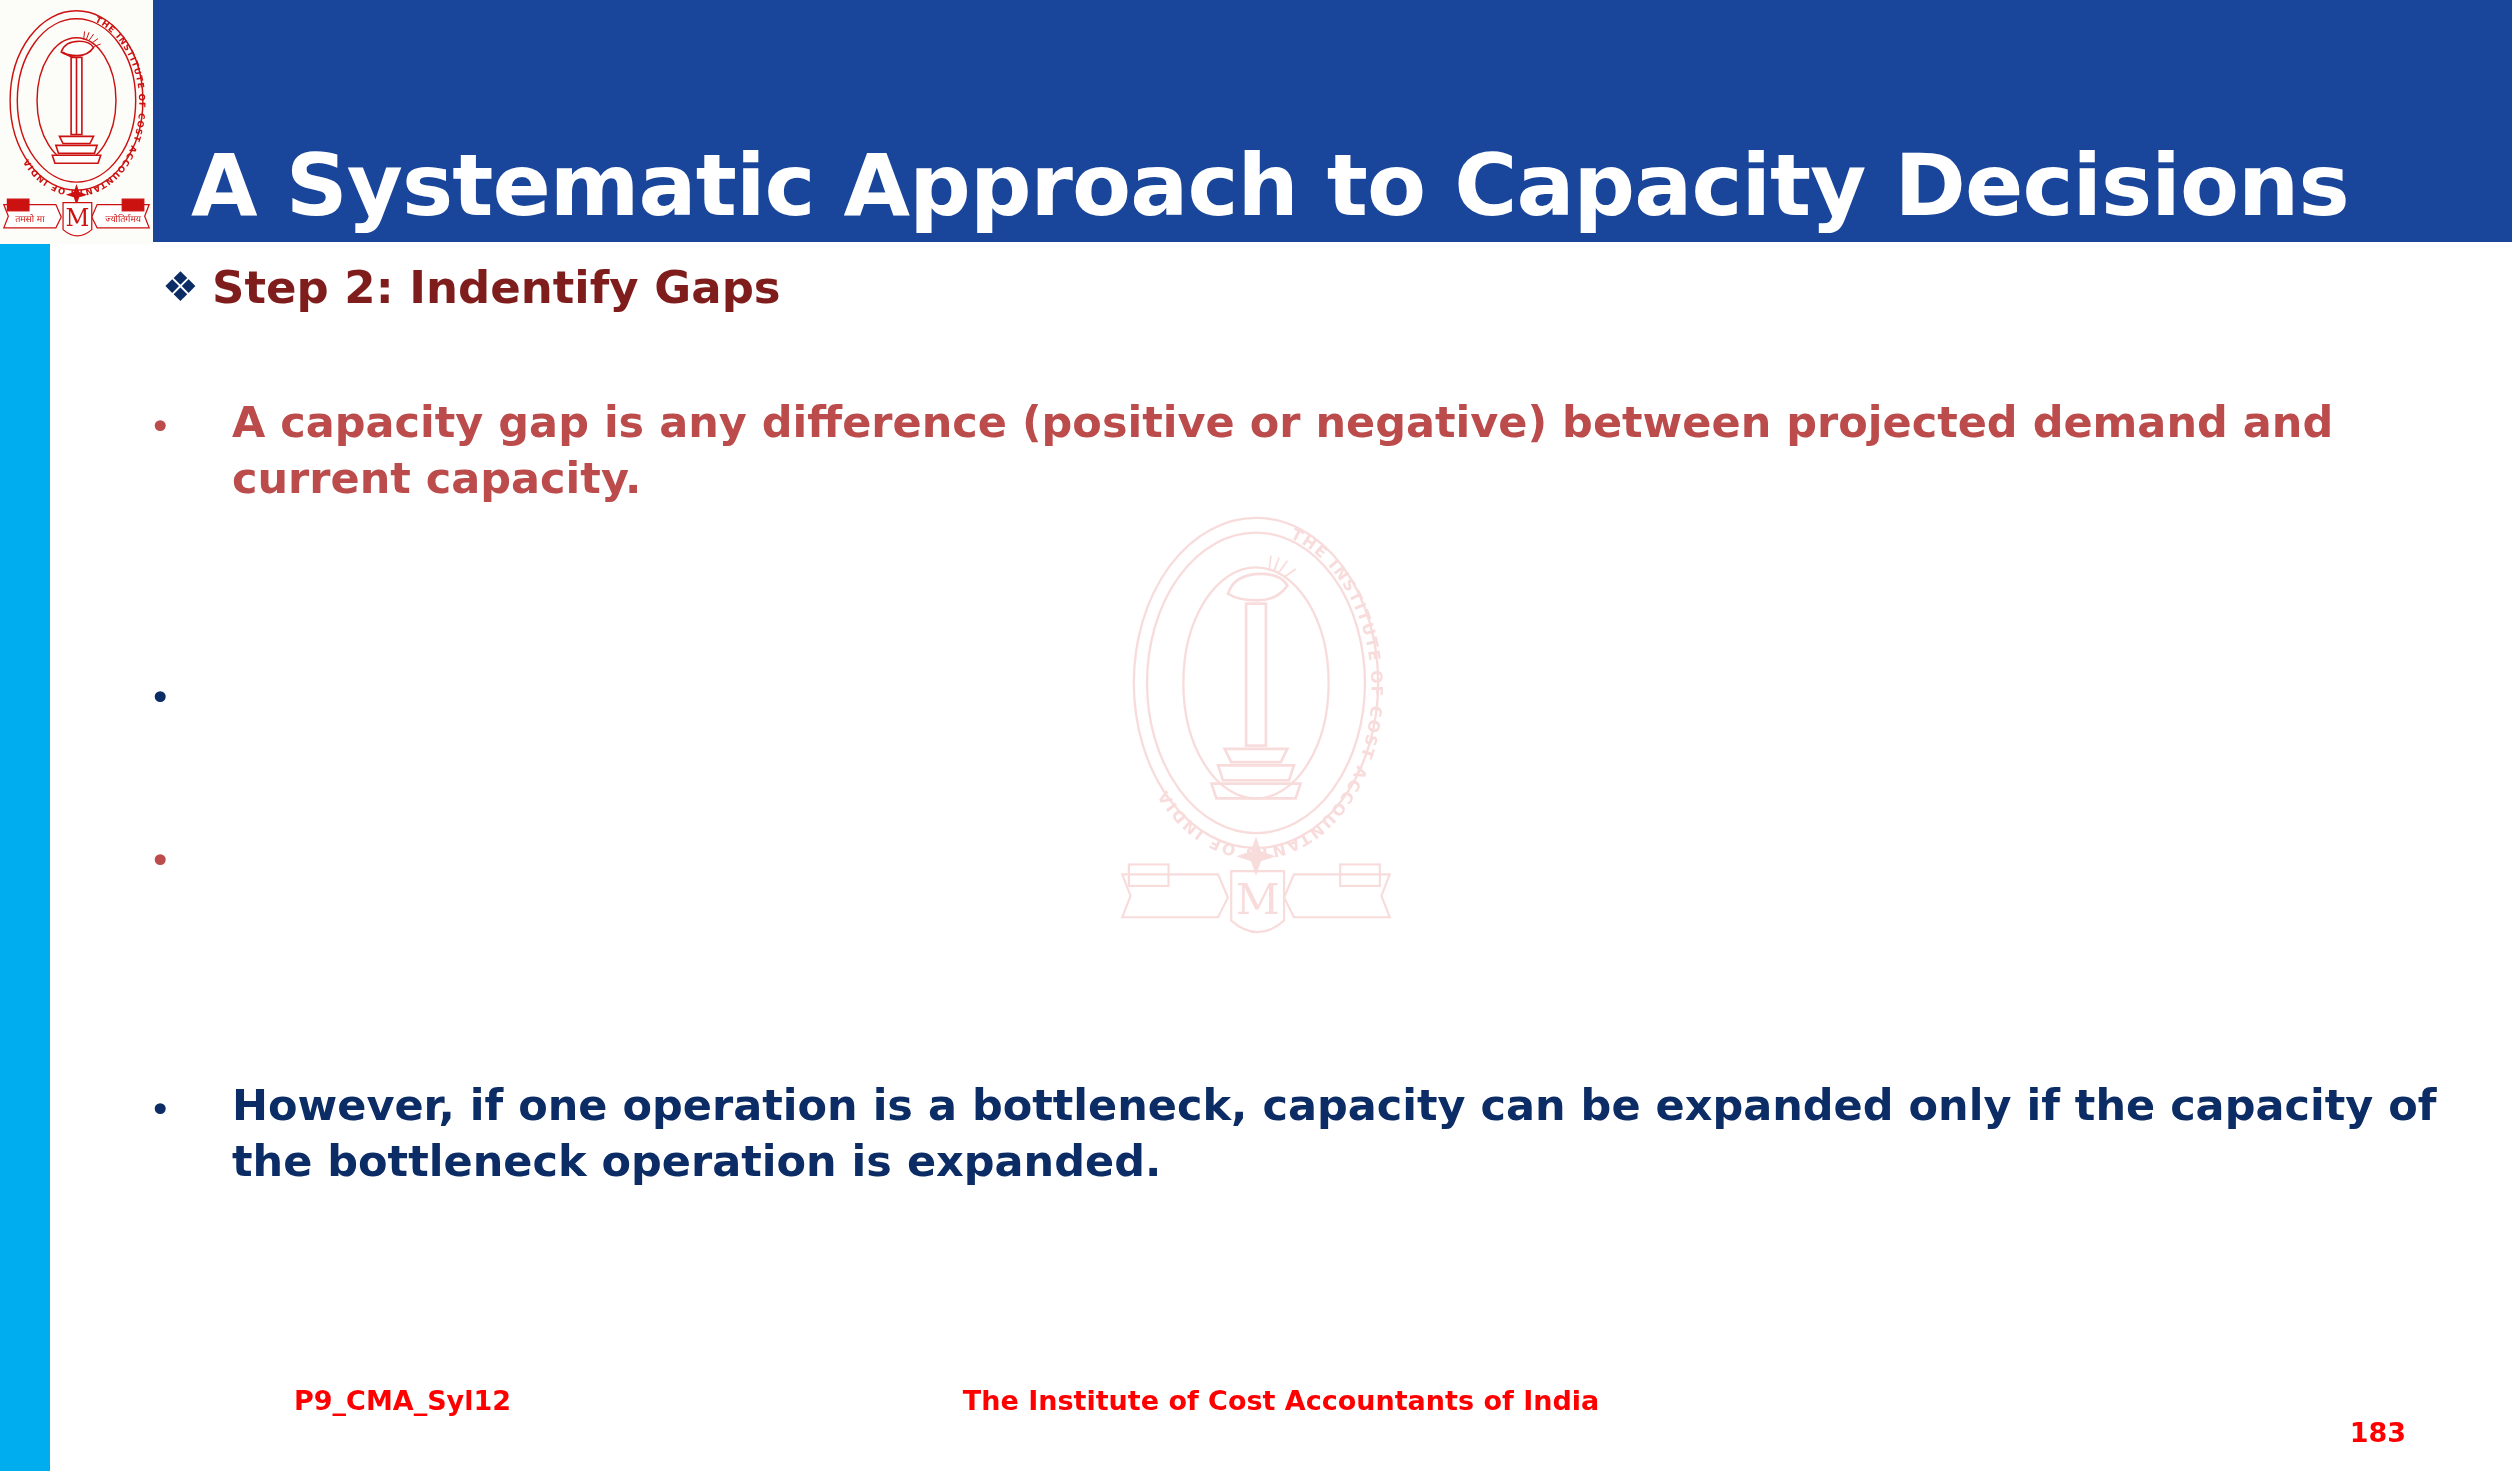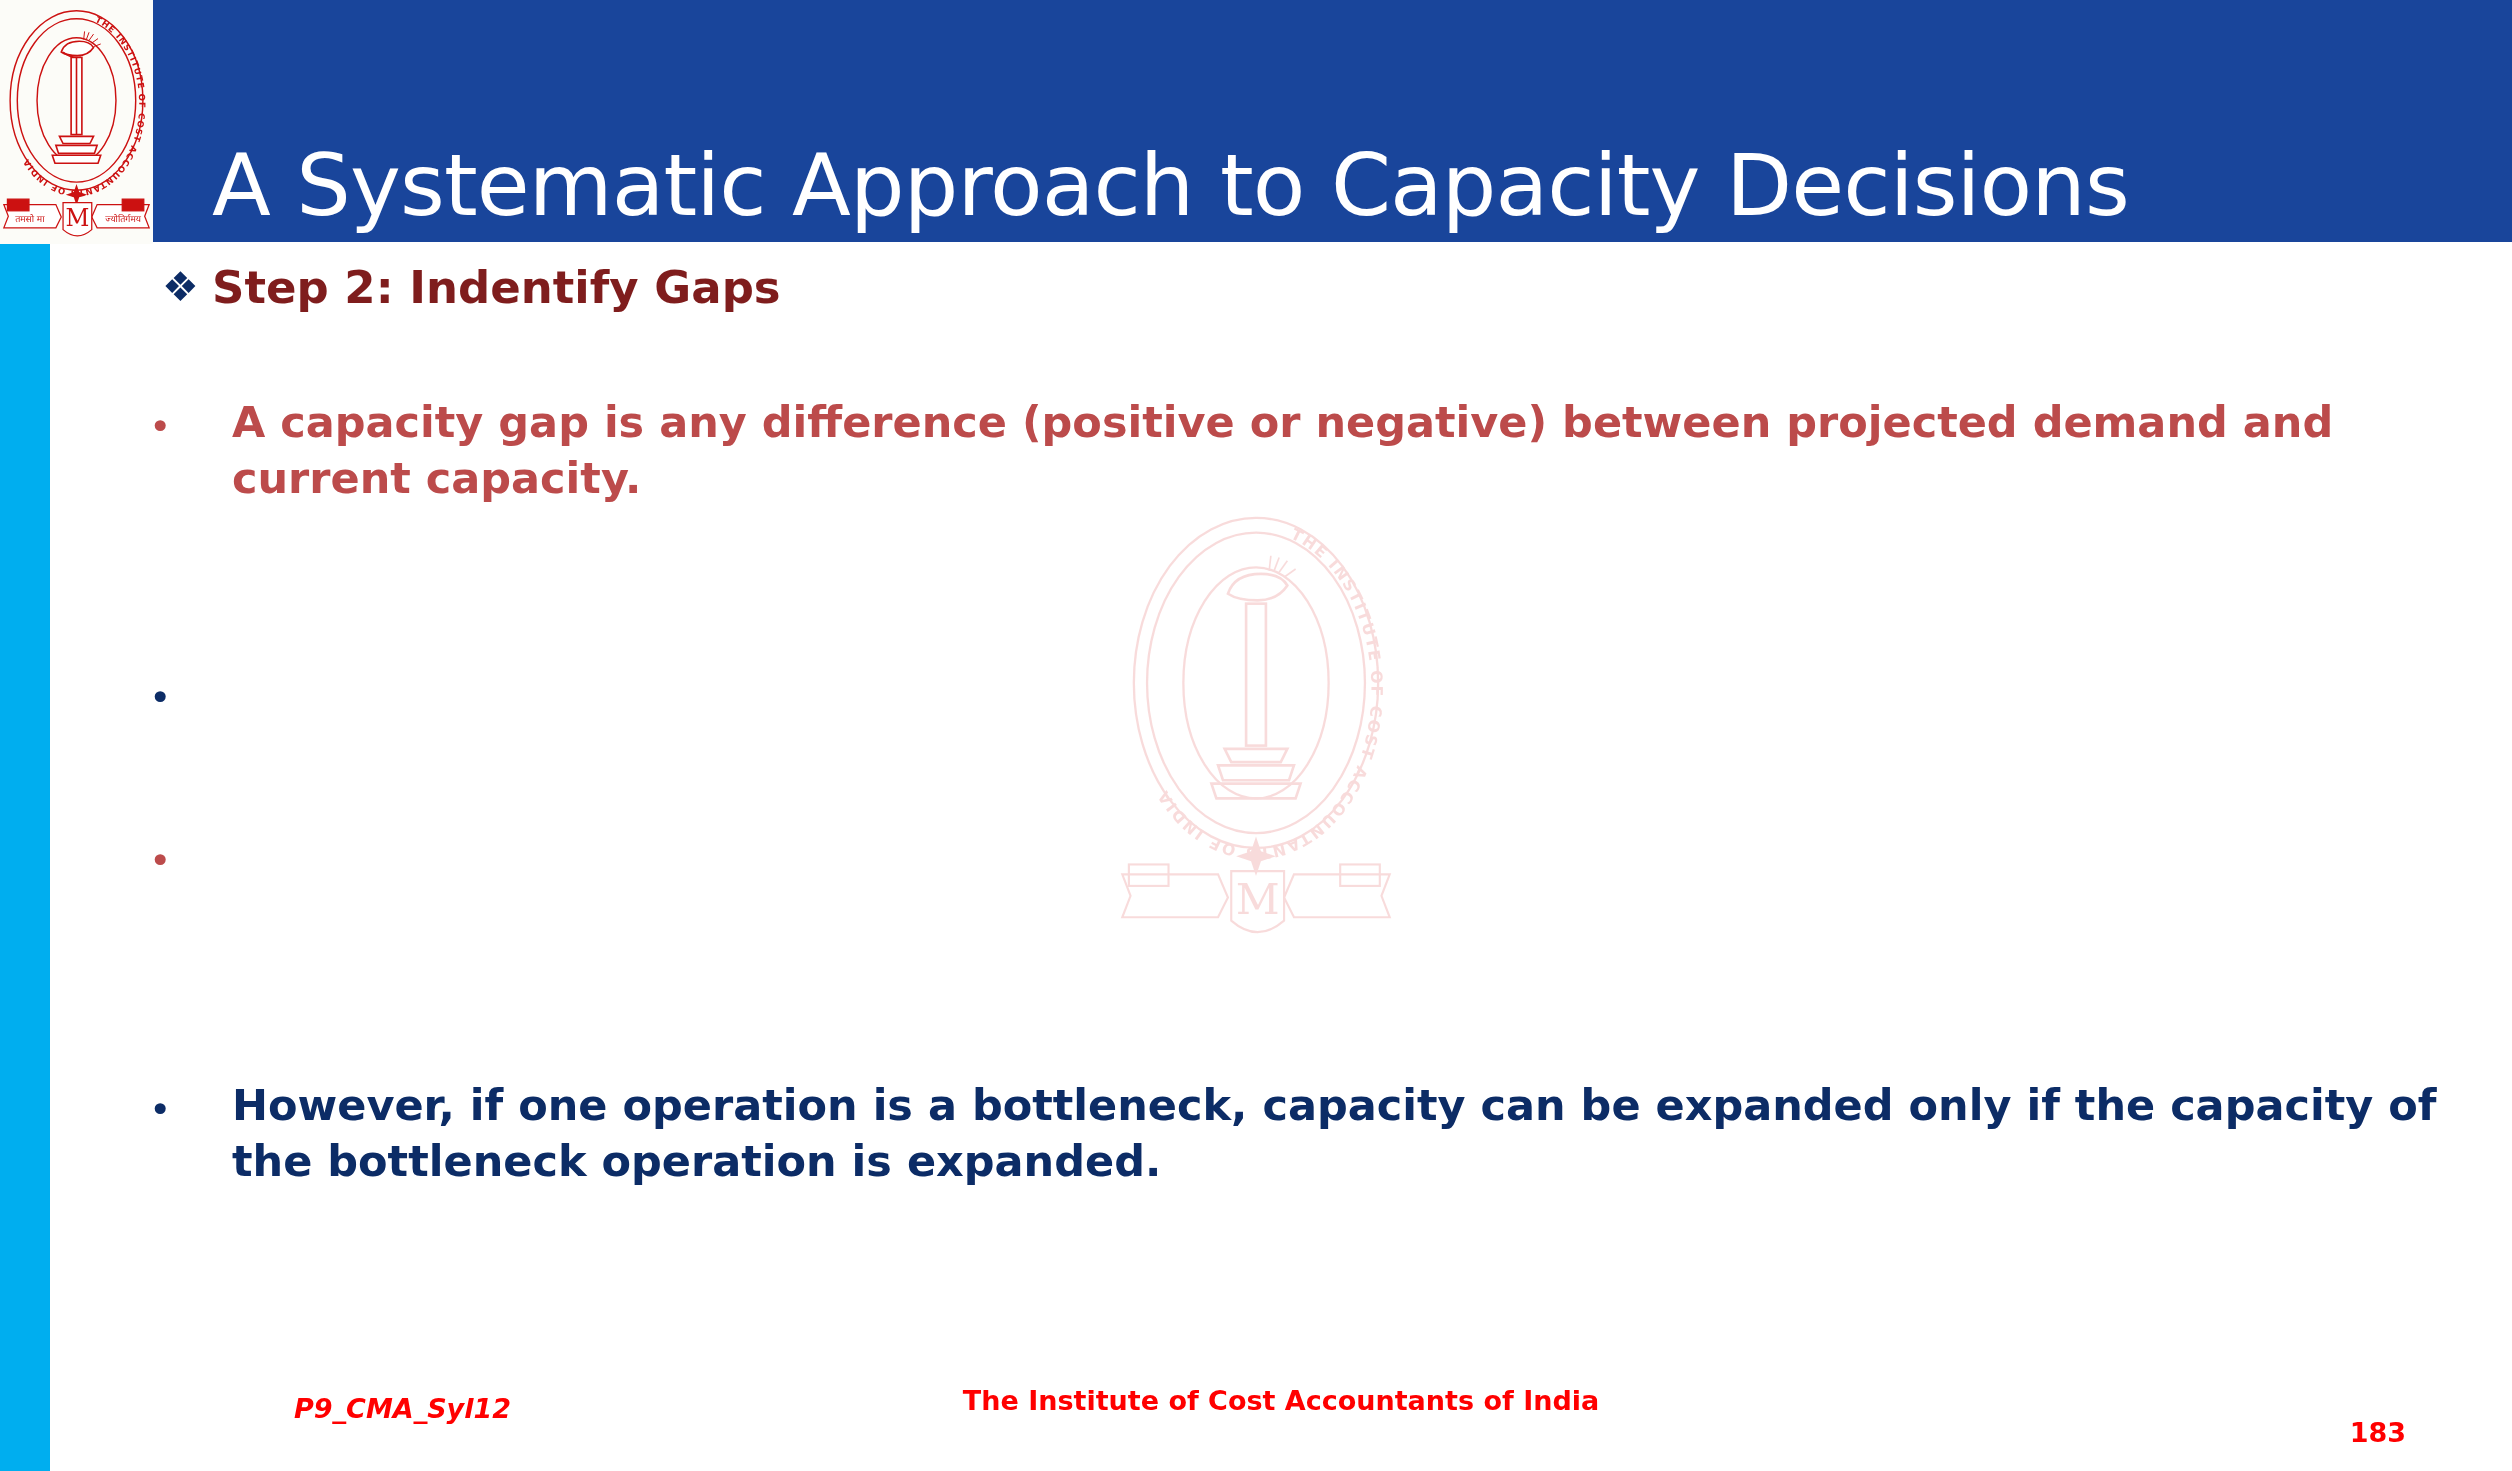--- a/index.html
+++ b/index.html
@@ -41,26 +41,25 @@
     height: 242px;
     background: #19459B;
   }
   #header-title {
     position: absolute;
     left: 38px;
     right: 12.6px;
     bottom: 12.6px;
     color: #ffffff;
     font-size: 86px;
-    font-weight: normal;
+    font-weight: bold;
     letter-spacing: -0.9px;
     line-height: 1.02;
     white-space: nowrap;
     font-family: "DejaVu Sans", sans-serif;
-    margin-left: 21px;
   }
 
   
   #logo-box {
     position: absolute;
     left: 0;
     top: 0;
     width: 153px;
     height: 244px;
     background: #FCFCF8;
@@ -154,21 +153,21 @@
     height: 50px;
   }
   .footer-text {
     position: absolute;
     color: #FF0000;
     font-size: 27px;
     font-weight: bold;
     white-space: nowrap;
     font-family: "DejaVu Sans", sans-serif;
   }
-  #footer-code  { left: 244px;  top: 8px; font-style: italic; }
+  #footer-code  { left: 244px;  top: 0; }
   #footer-org   { left: 0; right: 0; top: 0; text-align: center; }
   #footer-page  { right: 106px; top: 0; margin-top: 32px; }
 </style>
 </head>
 <body>
 
 <div id="slide">
 
   <div id="header-band">
     <div id="header-title">A Systematic Approach to Capacity Decisions</div>

